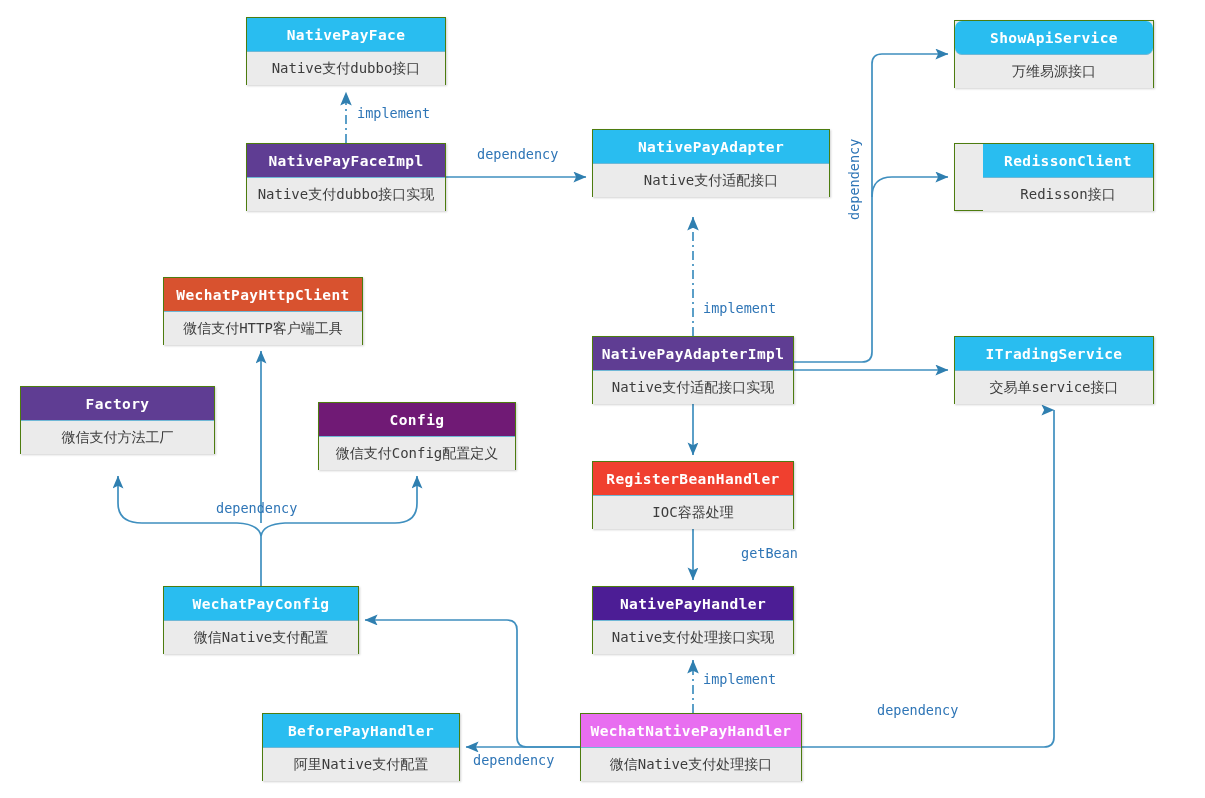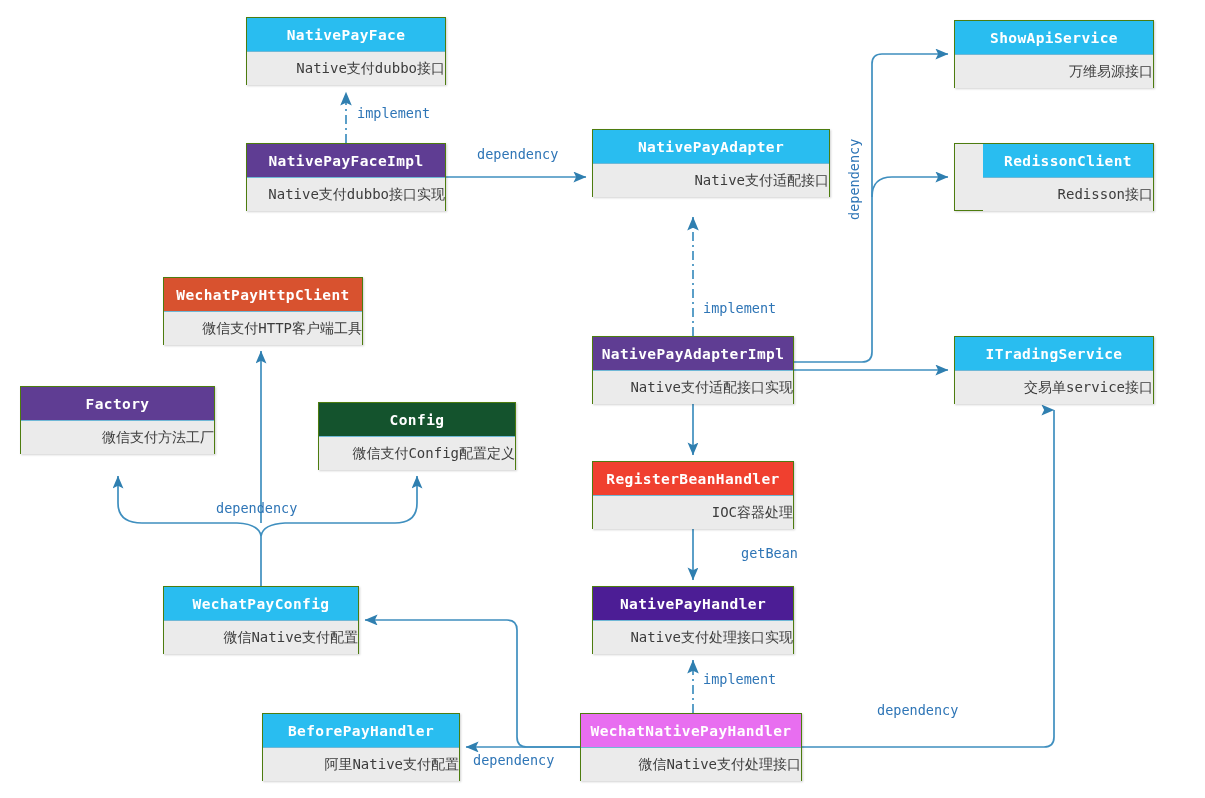--- a/index.html
+++ b/index.html
@@ -6,21 +6,21 @@
   html,body{margin:0;padding:0;background:#ffffff;}
   body{width:1205px;height:798px;font-family:"DejaVu Sans Mono","Liberation Mono",monospace;}
   #canvas{position:relative;width:1205px;height:798px;overflow:hidden;}
   #edges{position:absolute;left:0;top:0;width:1205px;height:798px;}
 
   .node{position:absolute;box-sizing:border-box;border:1px solid #4d7c0f;
         background:#ebebeb;box-shadow:1px 1px 2px rgba(0,0,0,0.18);}
   .node .title{box-sizing:border-box;height:34px;line-height:34px;text-align:center;
         color:#ffffff;font-weight:bold;font-size:14.5px;letter-spacing:.4px;
         border-bottom:1px solid #6fb8d6;overflow:hidden;white-space:nowrap;}
-  .node .desc{box-sizing:border-box;height:33px;line-height:33px;text-align:right;
+  .node .desc{box-sizing:border-box;height:33px;line-height:33px;text-align:center;
         color:#3c3c3c;font-size:14px;background:#ebebeb;overflow:hidden;white-space:nowrap;}
 
   .edge-label{position:absolute;color:#2E75B6;font-size:13.5px;white-space:nowrap;
         font-family:"DejaVu Sans Mono","Liberation Mono",monospace;}
   .edge-label.vertical{transform-origin:0 0;transform:rotate(-90deg);}
 </style>
 </head>
 <body>
 
 <div id="canvas">
@@ -91,21 +91,21 @@
     <div class="title" style="background:#5f3d93;">NativePayFaceImpl</div>
     <div class="desc">Native支付dubbo接口实现</div>
   </div>
 
   <div class="node" style="left:592px;top:129px;width:238px;height:68px;">
     <div class="title" style="background:#29bdf0;">NativePayAdapter</div>
     <div class="desc">Native支付适配接口</div>
   </div>
 
   <div class="node" style="left:954px;top:20px;width:200px;height:68px;">
-    <div class="title" style="background:#29bdf0;">ShowApiService</div>
+    <div class="title" style="background:#29bdf0;border-radius:7px;">ShowApiService</div>
     <div class="desc">万维易源接口</div>
   </div>
 
   <div class="node" style="left:954px;top:143px;width:200px;height:68px;padding-left:28px;">
     <div class="title" style="background:#29bdf0;">RedissonClient</div>
     <div class="desc">Redisson接口</div>
   </div>
 
   <div class="node" style="left:954px;top:336px;width:200px;height:68px;">
     <div class="title" style="background:#29bdf0;">ITradingService</div>
@@ -136,21 +136,21 @@
     <div class="title" style="background:#d8522f;">WechatPayHttpClient</div>
     <div class="desc">微信支付HTTP客户端工具</div>
   </div>
 
   <div class="node" style="left:20px;top:386px;width:195px;height:68px;">
     <div class="title" style="background:#5f3d93;">Factory</div>
     <div class="desc">微信支付方法工厂</div>
   </div>
 
   <div class="node" style="left:318px;top:402px;width:198px;height:68px;">
-    <div class="title" style="background:#14532d;">Config</div>
+    <div class="title" style="background:#701a75;">Config</div>
     <div class="desc">微信支付Config配置定义</div>
   </div>
 
   <div class="node" style="left:163px;top:586px;width:196px;height:68px;">
     <div class="title" style="background:#29bdf0;">WechatPayConfig</div>
     <div class="desc">微信Native支付配置</div>
   </div>
 
   <div class="node" style="left:262px;top:713px;width:198px;height:68px;">
     <div class="title" style="background:#29bdf0;">BeforePayHandler</div>

